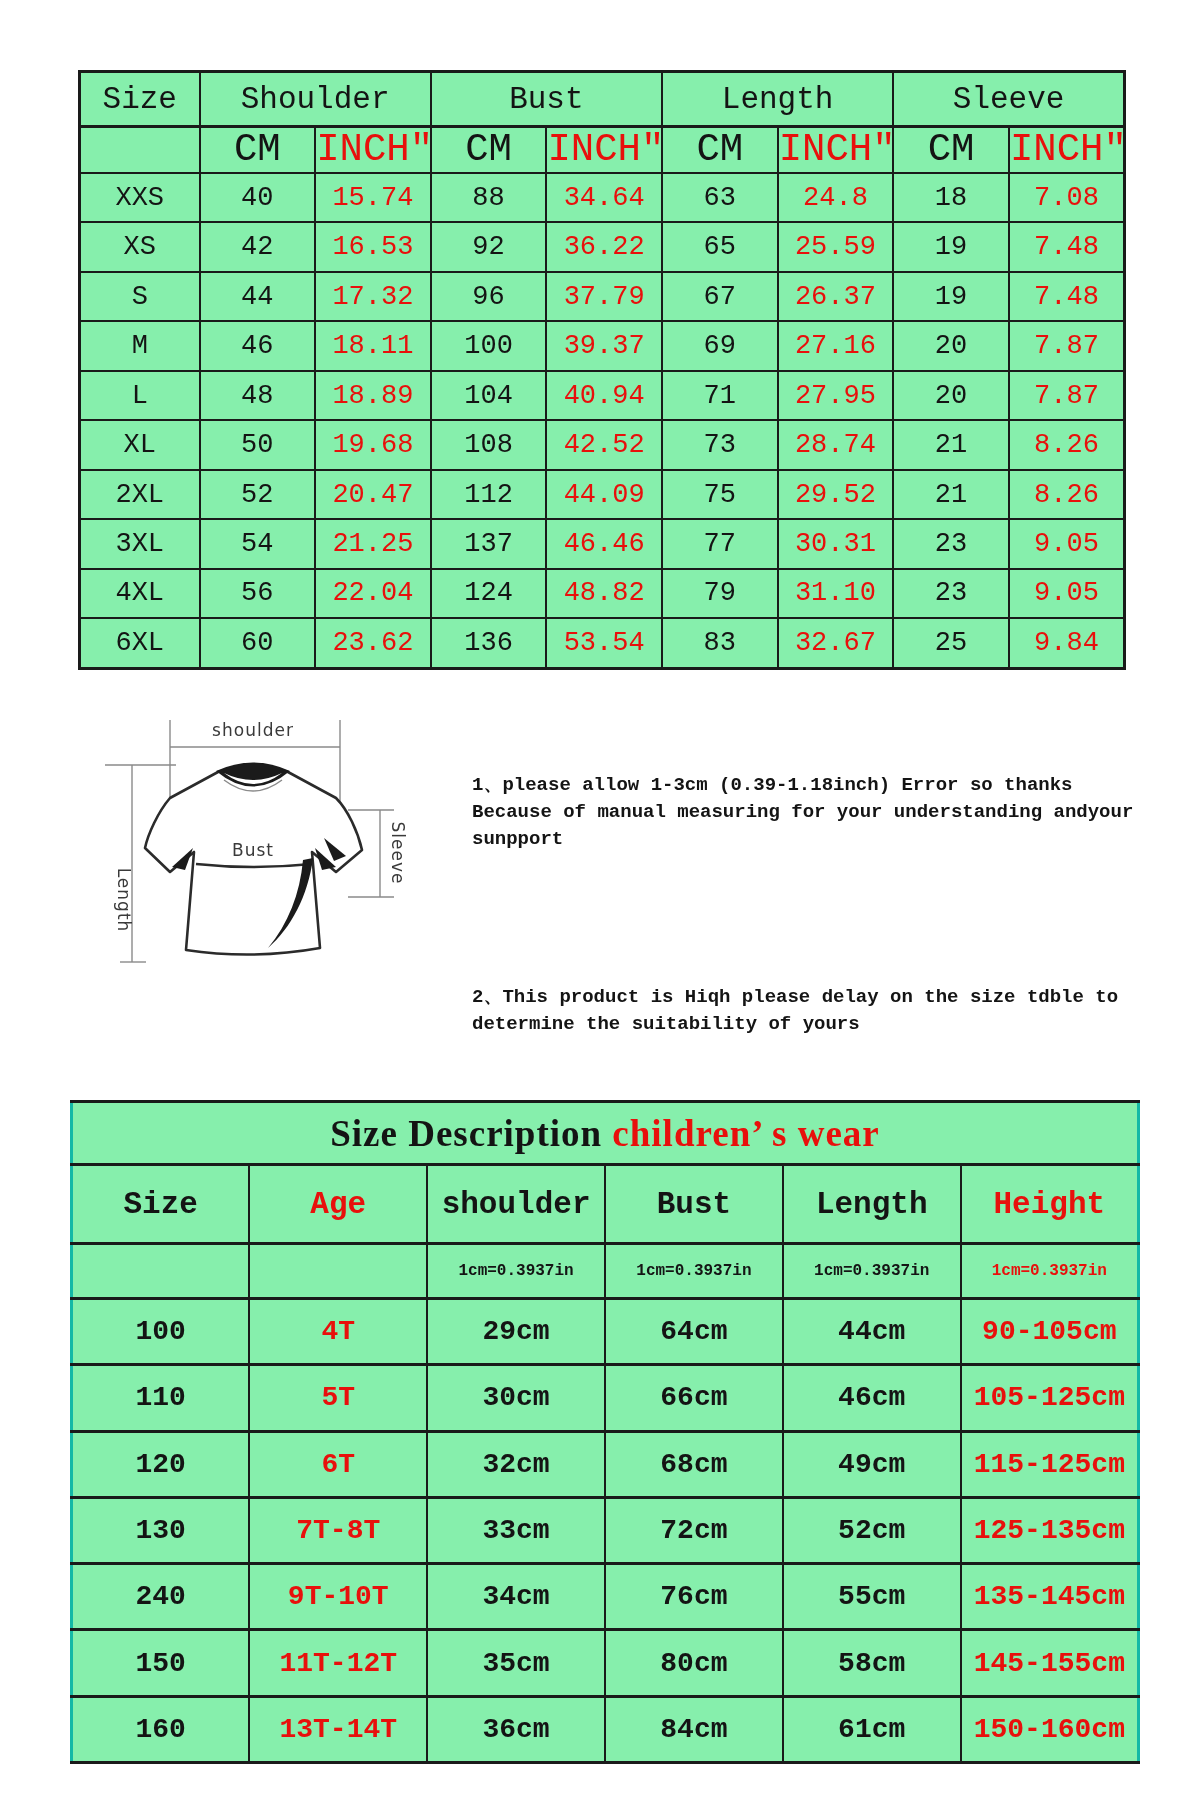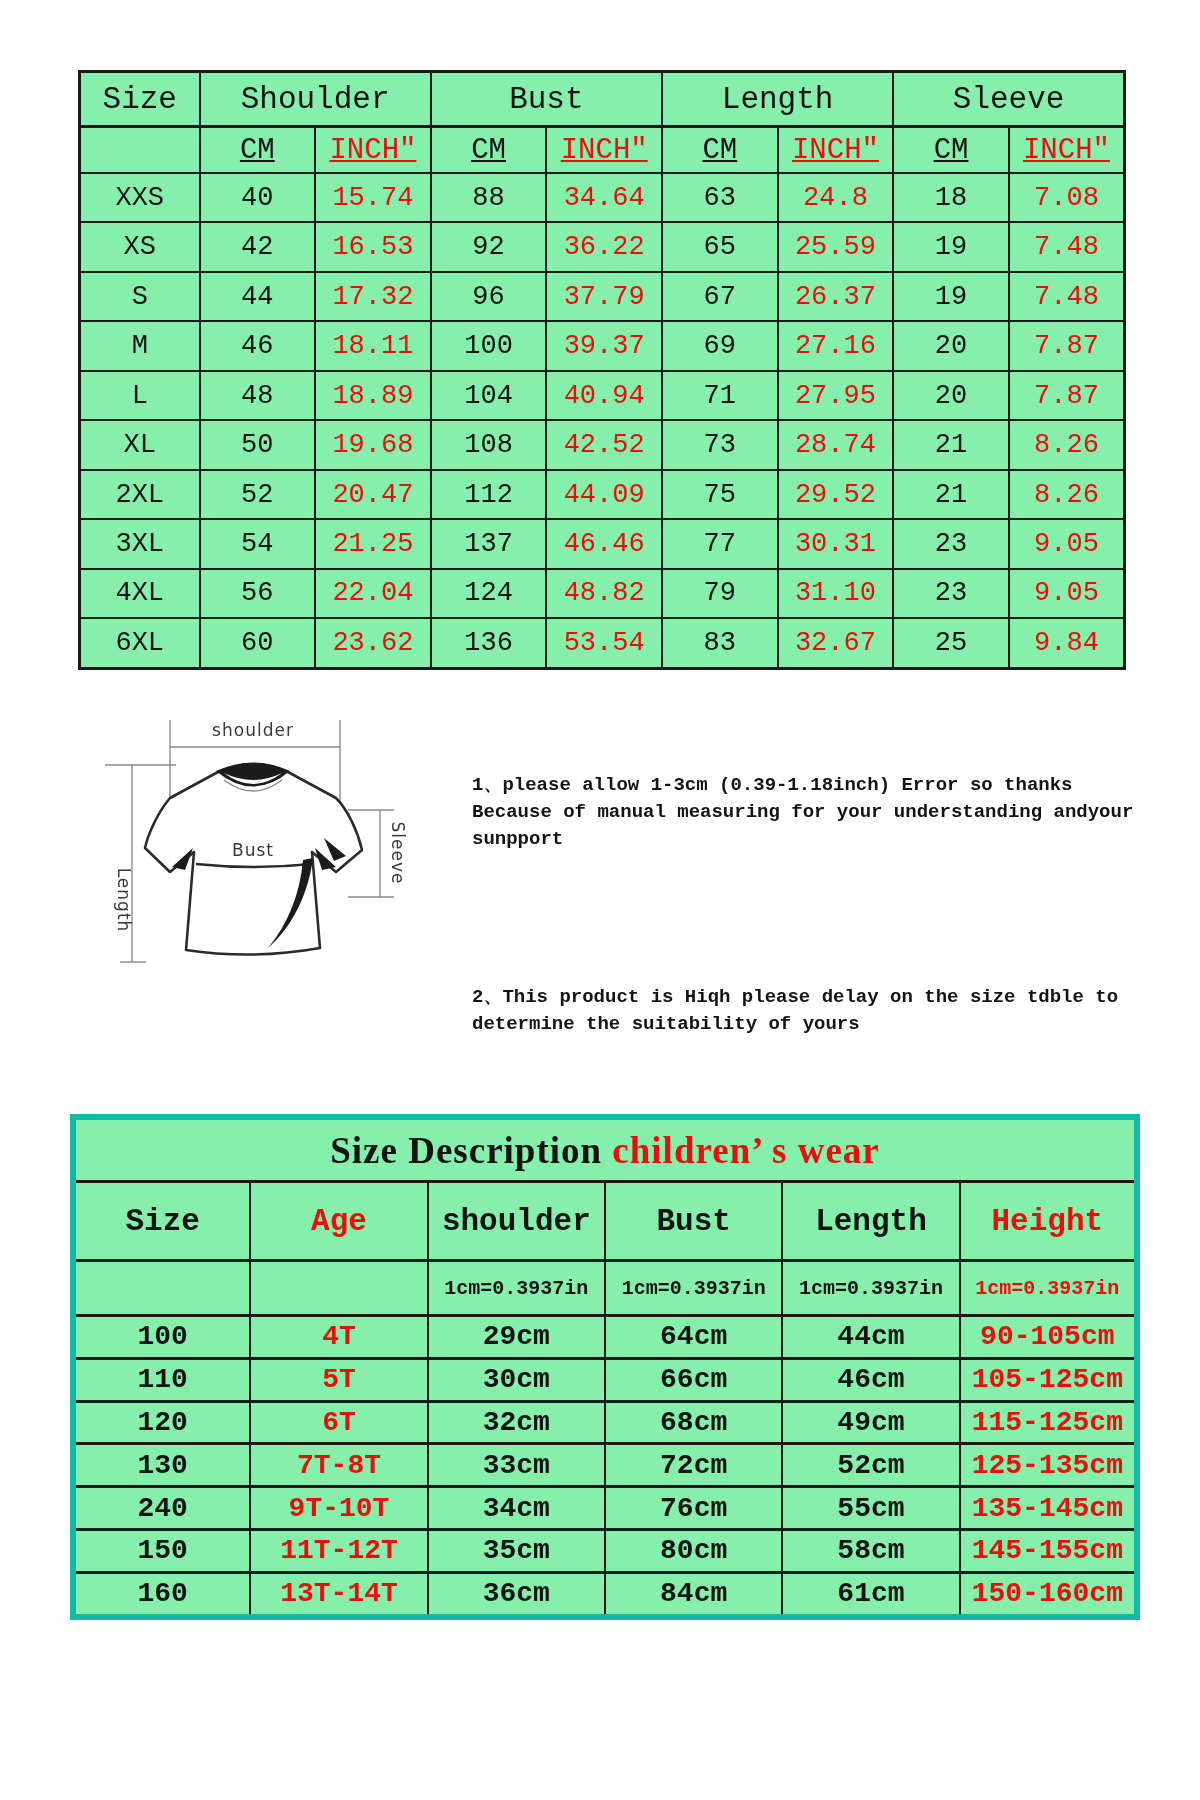--- a/index.html
+++ b/index.html
@@ -4,40 +4,40 @@
 <style>
   html,body{margin:0;padding:0;background:#ffffff;}
   body{width:1200px;height:1800px;position:relative;font-family:"Liberation Mono",monospace;color:#141414;}
   table{border-collapse:collapse;table-layout:fixed;position:absolute;background:#86efac;}
   td{border:2px solid #1a1a1a;text-align:center;vertical-align:middle;padding:0;overflow:hidden;}
   .red{color:#e8100c;}
 
   
   .t1{left:78px;top:70px;width:1048px;height:600px;border:3px solid #1a1a1a;font-size:27px;}
   .t1 tr.h1 td{height:52px;font-size:31px;border-bottom-width:3px;}
-  .t1 tr.h2 td{height:44px;font-size:29px;text-decoration:underline;}
+  .t1 tr.h2 td{height:44px;font-size:39px;}
 
   
   .diagram{position:absolute;left:100px;top:700px;width:320px;height:300px;}
   .diagram text{font-family:"DejaVu Sans",sans-serif;font-size:17px;fill:#3a3a3a;letter-spacing:1px;}
   .sketch{stroke:#2b2b2b;stroke-width:2.6;fill:#ffffff;stroke-linejoin:round;stroke-linecap:round;}
   .guide{stroke:#8a8a8a;stroke-width:1.4;fill:none;}
   .ink{fill:#1b1b1b;stroke:none;}
 
   
   .note{position:absolute;left:472px;width:700px;font-weight:bold;font-size:19px;line-height:27px;color:#141414;white-space:nowrap;}
   .note1{top:772px;}
   .note2{top:984px;}
 
   
-  .t2{left:70px;top:1100px;width:1070px;height:506px;border:6px solid #14b8a6;font-weight:bold;font-size:28px;margin-top:14px;}
+  .t2{left:70px;top:1100px;width:1070px;height:664px;border:3px solid #14b8a6;font-weight:bold;font-size:28px;}
   .t2 td{border-width:3px 2px;}
   .t2 tr.title td{height:60px;font-family:"Liberation Serif",serif;font-size:37px;letter-spacing:1px;}
   .t2 tr.head td{height:76px;font-size:31px;}
-  .t2 tr.sub td{height:52px;font-size:20px;}
+  .t2 tr.sub td{height:52px;font-size:16px;}
 </style>
 </head>
 <body>
 
 <table class="t1">
   <colgroup>
     <col style="width:120px">
       <col>
       <col>
       <col>

